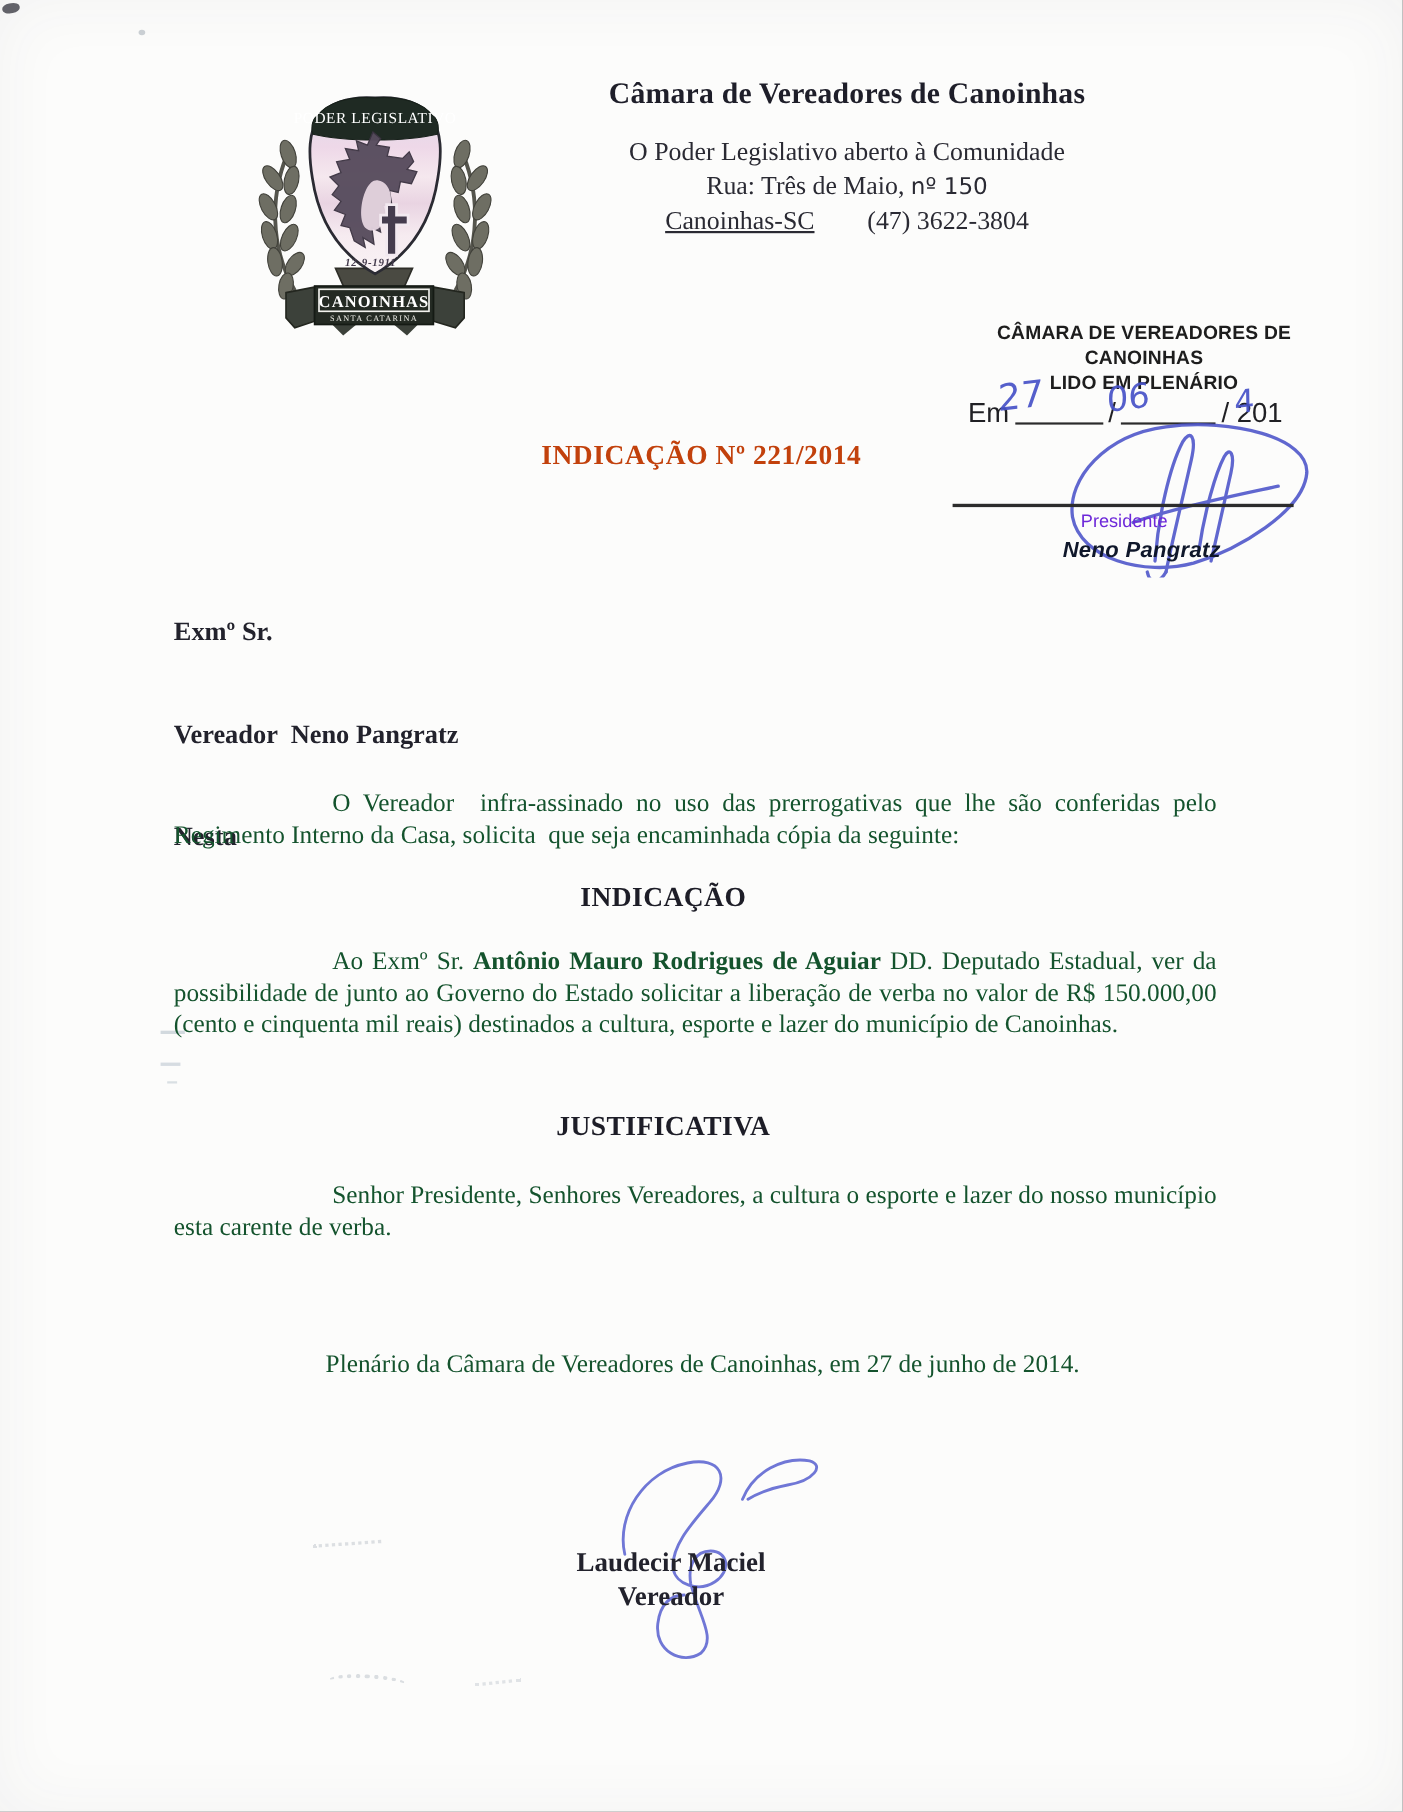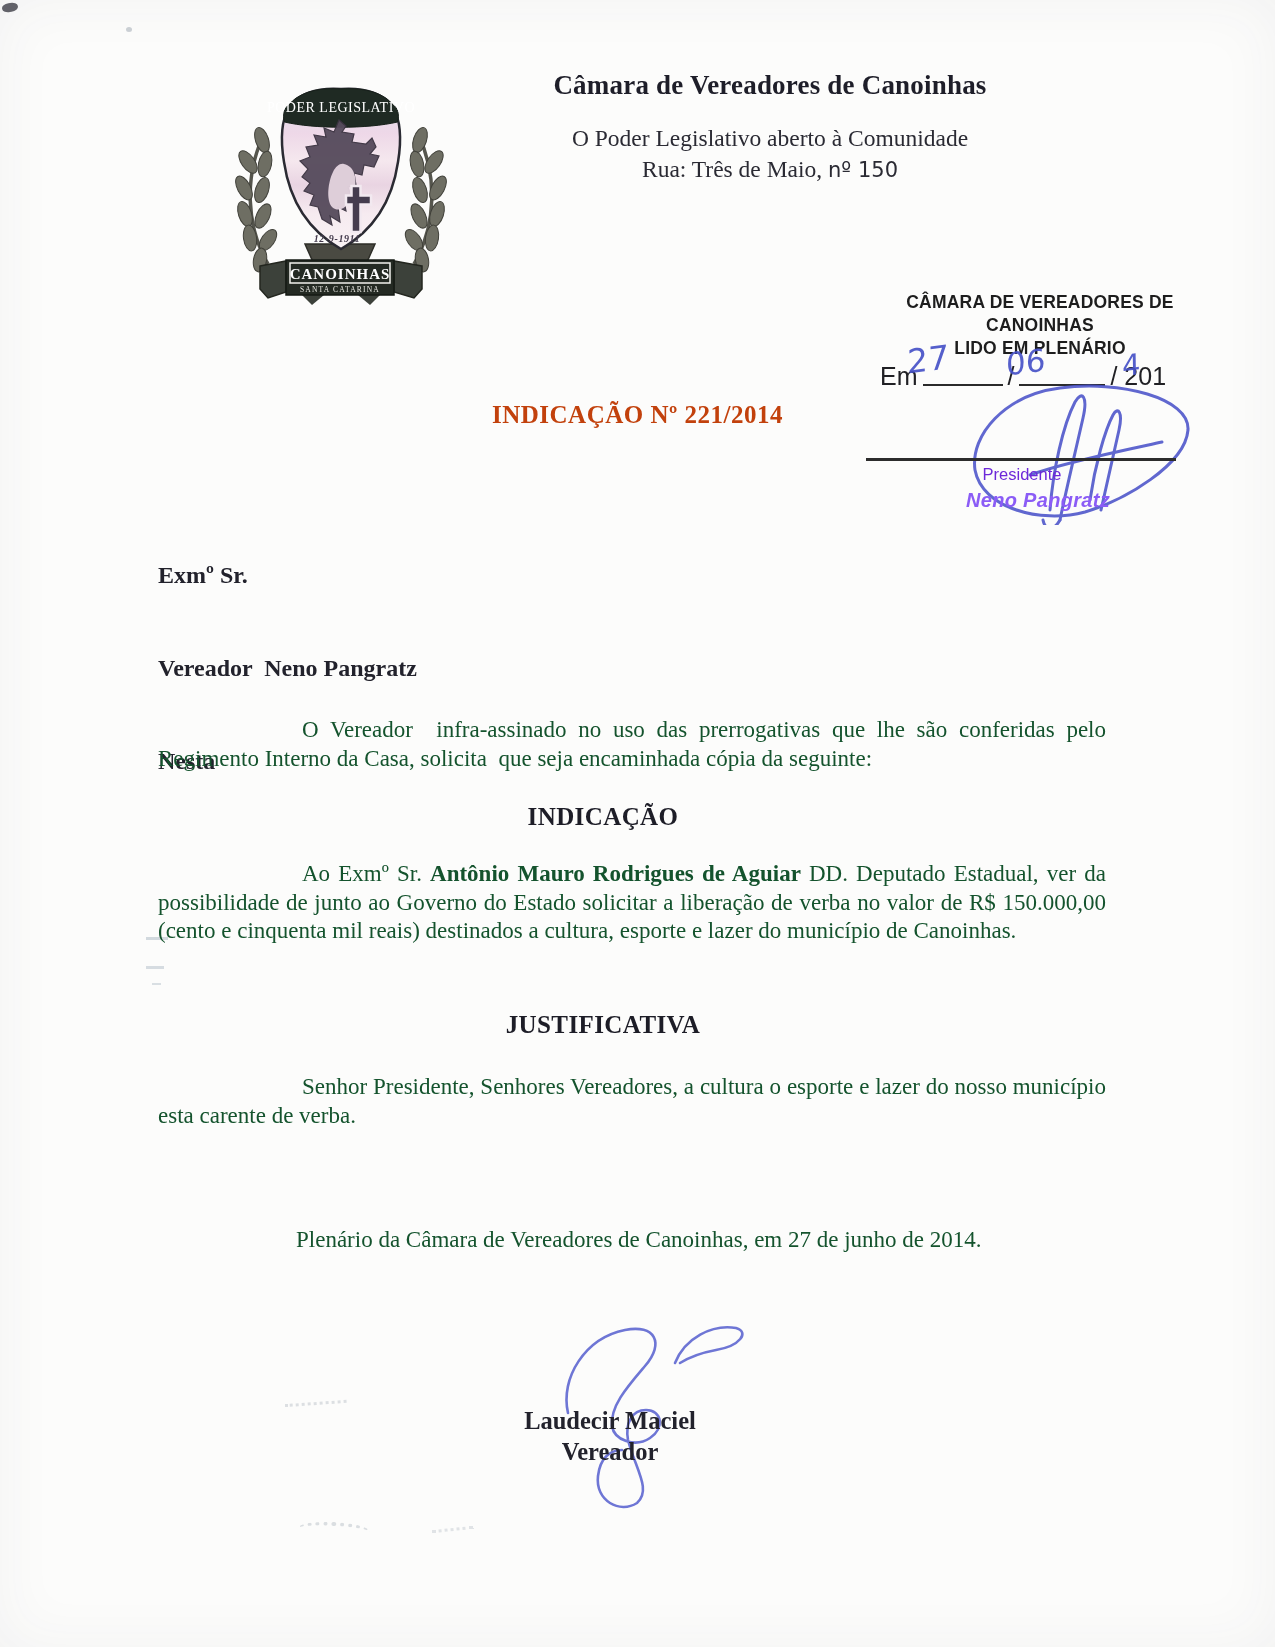--- a/index.html
+++ b/index.html
@@ -30,21 +30,21 @@
   .hand{position:absolute;font-family:"DejaVu Sans",sans-serif;color:#4752c8;
     transform:rotate(-7deg) skewX(-6deg);opacity:.92;}
   .hand-day{left:907px;top:340px;font-size:33px;}
   .hand-month{left:1006px;top:344px;font-size:31px;}
   .hand-year{left:1122px;top:348px;font-size:29px;}
   .sig-line{left:866px;top:458px;width:310px;height:3px;background:#2c2c2c;}
   .president-label{left:866px;top:465px;width:312px;text-align:center;
     font-family:"Liberation Sans",sans-serif;font-size:16.5px;color:#6d28d9;}
   .president-name{left:880px;top:489px;width:316px;text-align:center;
     font-family:"Liberation Sans",sans-serif;font-weight:bold;font-style:italic;
-    font-size:20px;color:#8b5cf6;letter-spacing:.3px;}
+    font-size:20px;color:#0f172a;letter-spacing:.3px;}
   
   .doc-title{left:492px;top:401px;font-size:25px;font-weight:bold;
     letter-spacing:.5px;color:#c2410c;}
   .addressee{left:158px;top:498px;font-size:24px;font-weight:bold;
     line-height:31px;color:#22222c;white-space:pre-wrap;}
   .para{left:158px;width:948px;font-size:23px;line-height:28.5px;
     text-align:justify;white-space:pre-wrap;color:#14532d;}
   .p1{top:716px;text-indent:144px;}
   .p2{top:860px;text-indent:144px;}
   .p3{top:1073px;text-indent:144px;}
@@ -148,20 +148,23 @@
     <text x="108" y="215.5" text-anchor="middle" font-family="Liberation Serif, serif" font-size="7.5" fill="#e8e8e2" letter-spacing="1.2">SANTA CATARINA</text>
   </svg>
 
   <div class="abs header-text">
     <div class="org-name">Câmara de Vereadores de Canoinhas</div>
     <div class="tagline">O Poder Legislativo aberto à Comunidade</div>
     <div class="addr-line">
       <span>Rua: Três de Maio,</span>
       <span class="addr-number">nº 150</span>
     </div>
+    <div class="city-line">
+      <span class="city-name">Canoinhas-SC</span><span class="phone">(47) 3622-3804</span>
+    </div>
   </div>
 
   <div class="abs stamp-head">
     <div>CÂMARA DE VEREADORES DE CANOINHAS</div>
     <div>LIDO EM PLENÁRIO</div>
   </div>
 
   <div class="abs em-row">
     <span>Em</span>
     <span class="blank blank1"></span>

